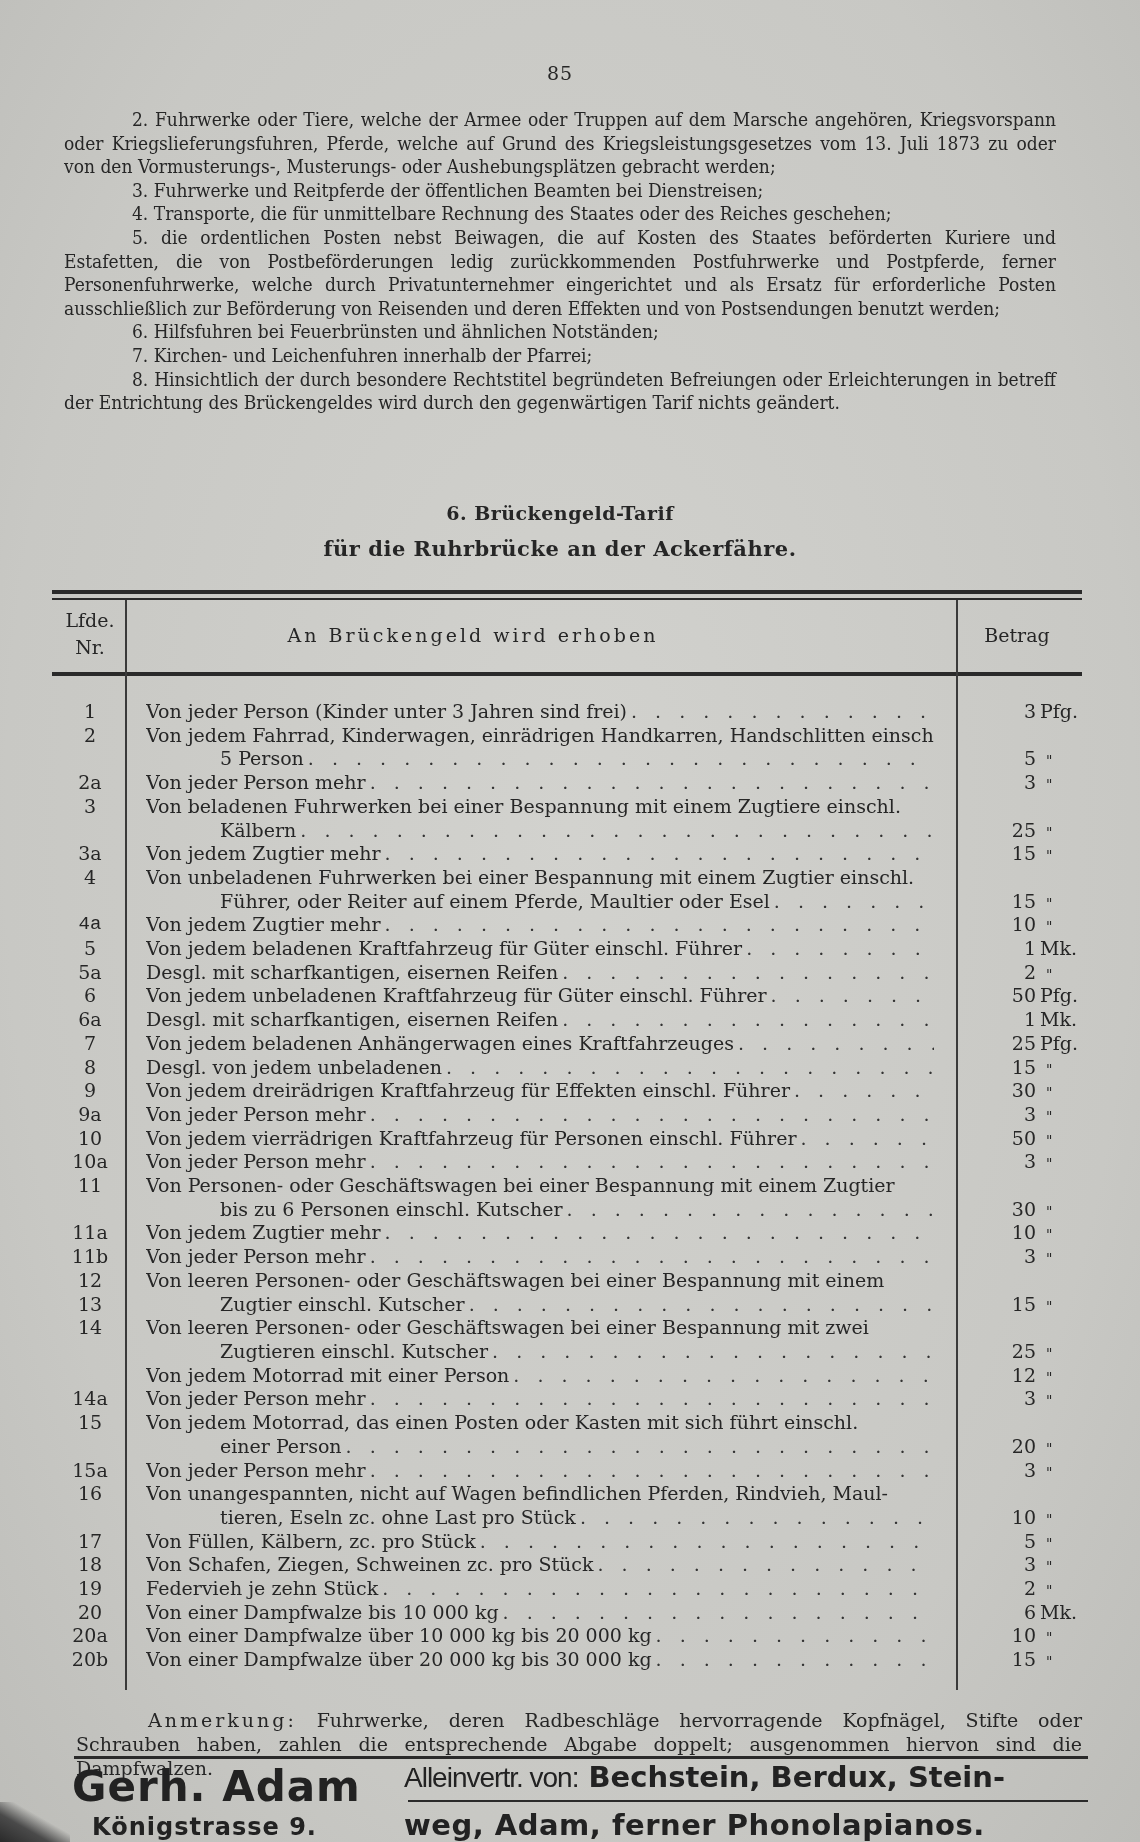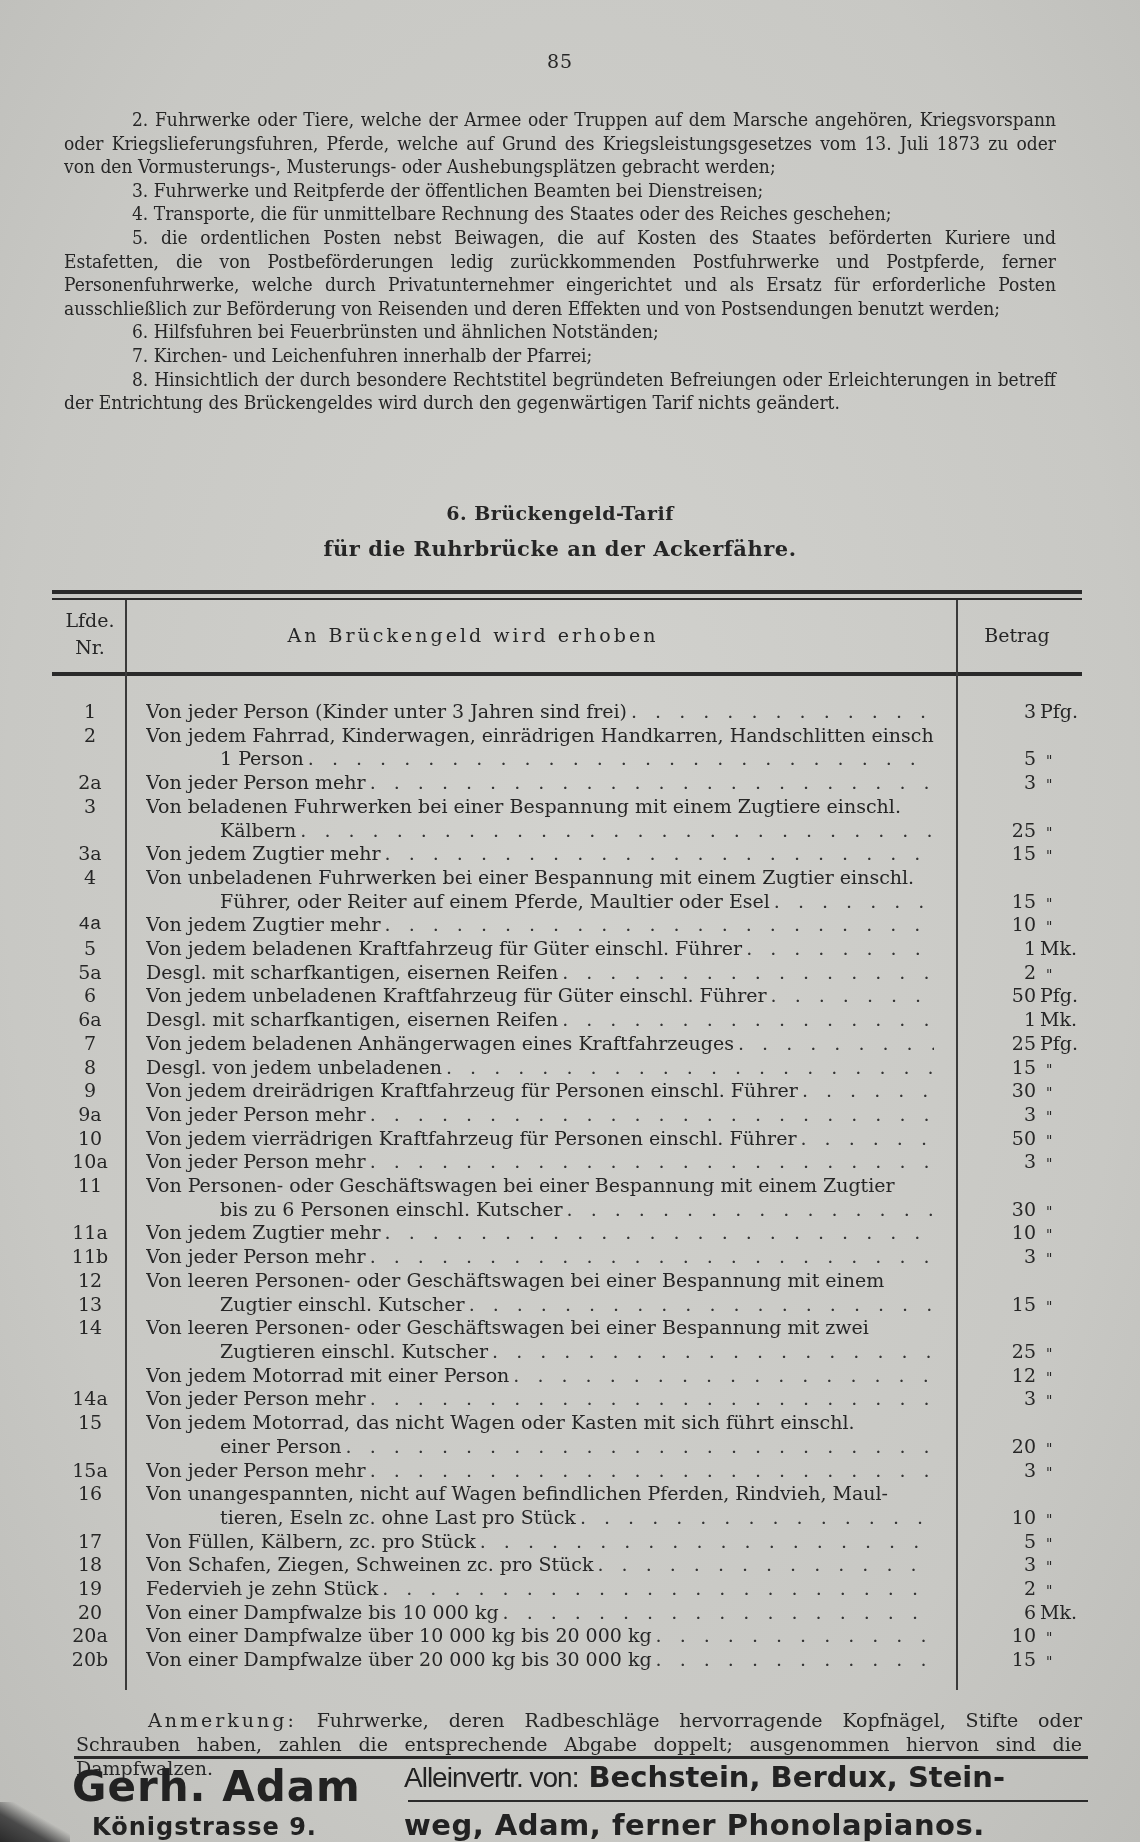--- a/index.html
+++ b/index.html
@@ -8,21 +8,21 @@
     background: #c9c9c5;
     font-family: "DejaVu Serif", "Liberation Serif", serif;
     color: #262626;
     position: relative;
   }
   .page {
     position: absolute; left: 0; top: 0; width: 1140px; height: 1842px;
     background: radial-gradient(ellipse at 50% 45%, #d2d2ce 0%, #c8c8c4 70%, #bdbdb9 100%);
   }
   .page-number {
-    position: absolute; top: 50px; left: 0; width: 1120px; text-align: center;
+    position: absolute; top: 62px; left: 0; width: 1120px; text-align: center;
     font-size: 19px; letter-spacing: 1px;
   }
   .intro {
     position: absolute; left: 64px; top: 108px; width: 992px;
     font-size: 19px; line-height: 23.6px;
     text-align: justify; font-stretch: condensed;
   }
   .intro p { margin: 0; text-indent: 68px; }
   .title {
     position: absolute; top: 502px; left: 0; width: 1120px; text-align: center;
@@ -132,21 +132,21 @@
         <div class="amt">3</div>
         <div class="unit">Pfg.</div>
       </div>
       <div class="row">
         <div class="nr" style="white-space: pre-line; top: 0px;">2</div>
         <div class="desc">
           <div class="line">
             <span class="txt">Von jedem Fahrrad, Kinderwagen, einrädrigen Handkarren, Handschlitten einschl.</span>
           </div>
           <div class="line indent">
-            <span class="txt">1 Person</span>
+            <span class="txt">5 Person</span>
             <span class="dots"></span>
           </div>
         </div>
         <div class="amt">5</div>
         <div class="unit ditto">"</div>
       </div>
       <div class="row">
         <div class="nr" style="white-space: pre-line; top: 0px;">2a</div>
         <div class="desc">
           <div class="line">
@@ -270,21 +270,21 @@
             <span class="dots"></span>
           </div>
         </div>
         <div class="amt">15</div>
         <div class="unit ditto">"</div>
       </div>
       <div class="row">
         <div class="nr" style="white-space: pre-line; top: 0px;">9</div>
         <div class="desc">
           <div class="line">
-            <span class="txt">Von jedem dreirädrigen Kraftfahrzeug für Personen einschl. Führer</span>
+            <span class="txt">Von jedem dreirädrigen Kraftfahrzeug für Effekten einschl. Führer</span>
             <span class="dots"></span>
           </div>
         </div>
         <div class="amt">30</div>
         <div class="unit ditto">"</div>
       </div>
       <div class="row">
         <div class="nr" style="white-space: pre-line; top: 0px;">9a</div>
         <div class="desc">
           <div class="line">
@@ -401,21 +401,21 @@
             <span class="dots"></span>
           </div>
         </div>
         <div class="amt">3</div>
         <div class="unit ditto">"</div>
       </div>
       <div class="row">
         <div class="nr" style="white-space: pre-line; top: 0px;">15</div>
         <div class="desc">
           <div class="line">
-            <span class="txt">Von jedem Motorrad, das nicht Wagen oder Kasten mit sich führt einschl.</span>
+            <span class="txt">Von jedem Motorrad, das einen Posten oder Kasten mit sich führt einschl.</span>
           </div>
           <div class="line indent">
             <span class="txt">einer Person</span>
             <span class="dots"></span>
           </div>
         </div>
         <div class="amt">20</div>
         <div class="unit ditto">"</div>
       </div>
       <div class="row">

